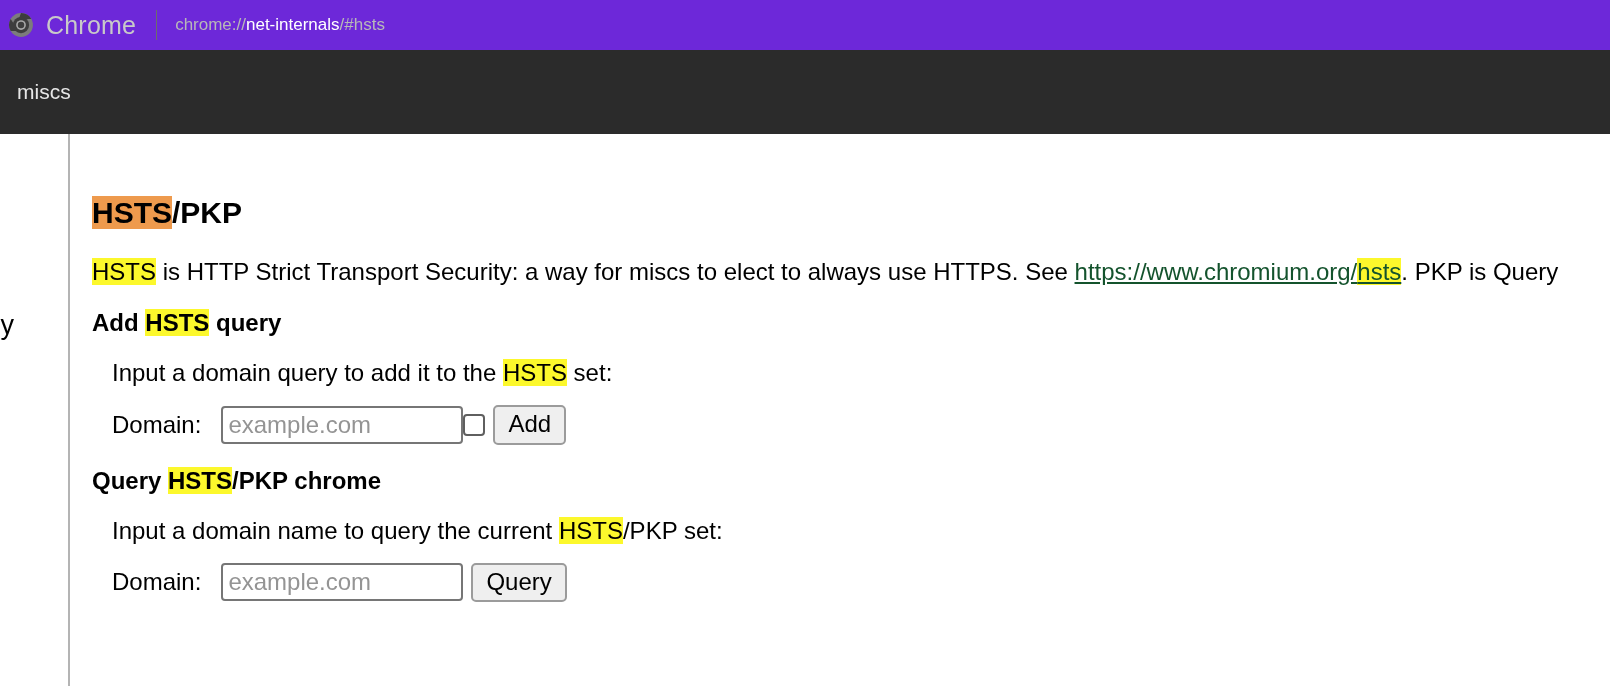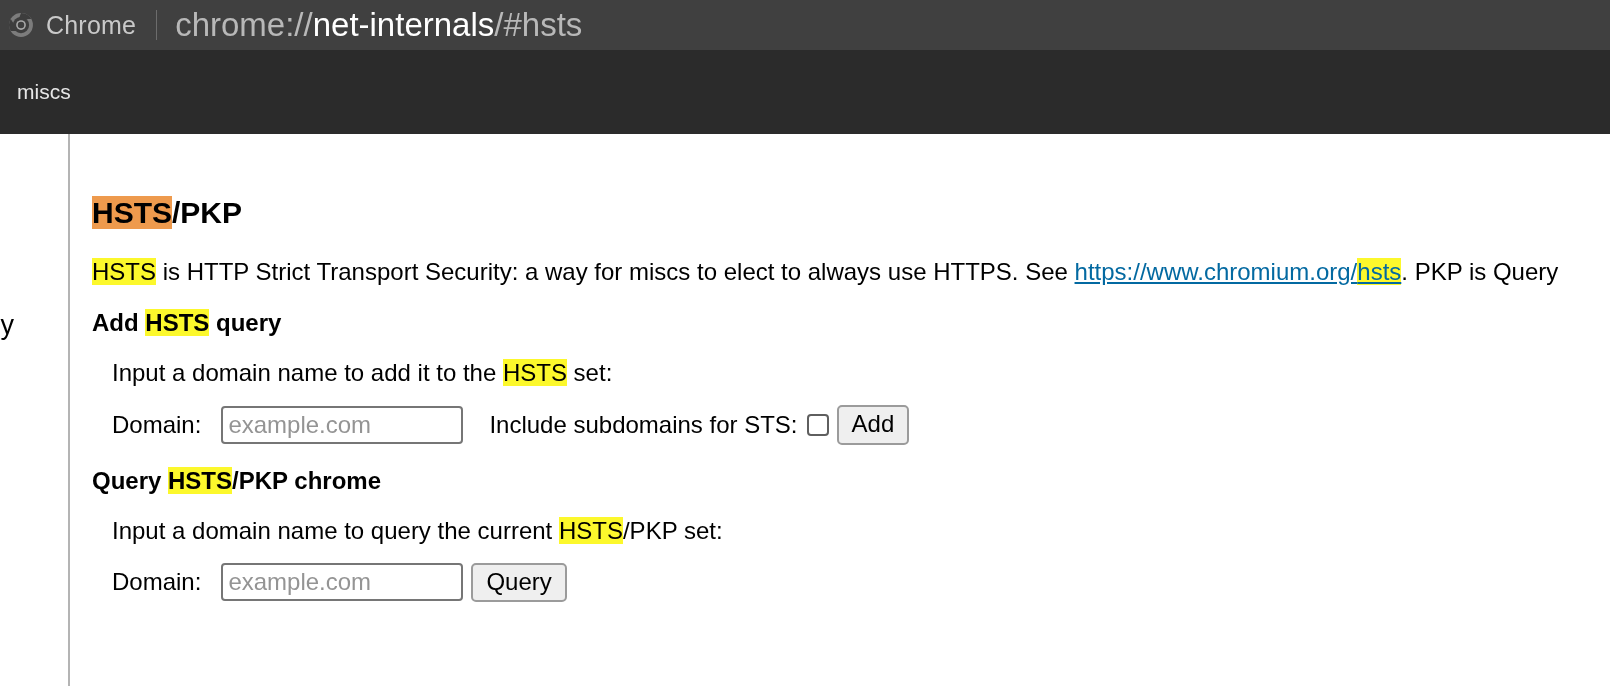--- a/index.html
+++ b/index.html
@@ -11,21 +11,21 @@
     width: 1610px;
     height: 686px;
     overflow: hidden;
     font-family: "Liberation Sans", sans-serif;
     -webkit-font-smoothing: antialiased;
   }
 
   
   .titlebar {
     height: 50px;
-    background: #404040;
+    background: #6d28d9;
     display: flex;
     align-items: center;
     padding: 0 0 0 8px;
     box-sizing: border-box;
   }
   .chrome-logo {
     width: 26px;
     height: 26px;
     flex: 0 0 26px;
     margin-right: 12px;
@@ -38,21 +38,21 @@
     white-space: nowrap;
   }
   .title-sep {
     width: 1px;
     height: 30px;
     background: #6c6c6c;
     margin: 0 18px 0 20px;
     flex: 0 0 1px;
   }
   .url {
-    font-size: 33px;
+    font-size: 17px;
     white-space: nowrap;
     color: #b8b8b8;
     text-align: right;
   }
   .url .strong { color: #ffffff; }
 
   
   .tabstrip {
     height: 84px;
     background: #2b2b2b;
@@ -121,21 +121,21 @@
     color: #000;
   }
   p.desc {
     font-size: 24px;
     margin: 28px 0 0 0;
     white-space: nowrap;
     color: #000;
     line-height: 1.25;
   }
   p.desc a {
-    color: #0369a1;
+    color: #14532d;
     text-decoration: underline;
   }
 
   h2.sub-title {
     font-size: 24px;
     font-weight: bold;
     margin: 22px 0 0 0;
     white-space: nowrap;
     color: #000;
   }
@@ -246,26 +246,25 @@
 
   <div class="content">
 
     <h1 class="section-title"><mark class="hl-active">HSTS</mark><span>/PKP</span></h1>
 
     <p class="desc"><mark class="hl">HSTS</mark><span> is HTTP Strict Transport Security: a way for miscs to elect to always use HTTPS. See </span><a href="#"><span>https://www.chromium.org/</span><mark class="hl">hsts</mark></a><span>. PKP is Query</span></p>
 
     <h2 class="sub-title"><span>Add </span><mark class="hl">HSTS</mark><span> query</span></h2>
 
     <div class="indent">
-      <p class="hint"><span>Input a domain name to add it to the </span><mark class="hl">HSTS</mark><span> set:</span></p>
+      <p class="hint"><span>Input a domain query to add it to the </span><mark class="hl">HSTS</mark><span> set:</span></p>
 
       <div class="form-row">
         <span class="form-label">Domain:</span>
         <input class="domain-input" type="text" placeholder="example.com" style="">
-        <span class="checkbox-label">Include subdomains for STS:</span>
         <input class="sts-box" type="checkbox" style="">
         <button class="std-btn">Add</button>
       </div>
     </div>
 
     <h2 class="sub-title"><span>Query </span><mark class="hl">HSTS</mark><span>/PKP chrome</span></h2>
 
     <div class="indent">
       <p class="hint"><span>Input a domain name to query the current </span><mark class="hl">HSTS</mark><span>/PKP set:</span></p>
 

